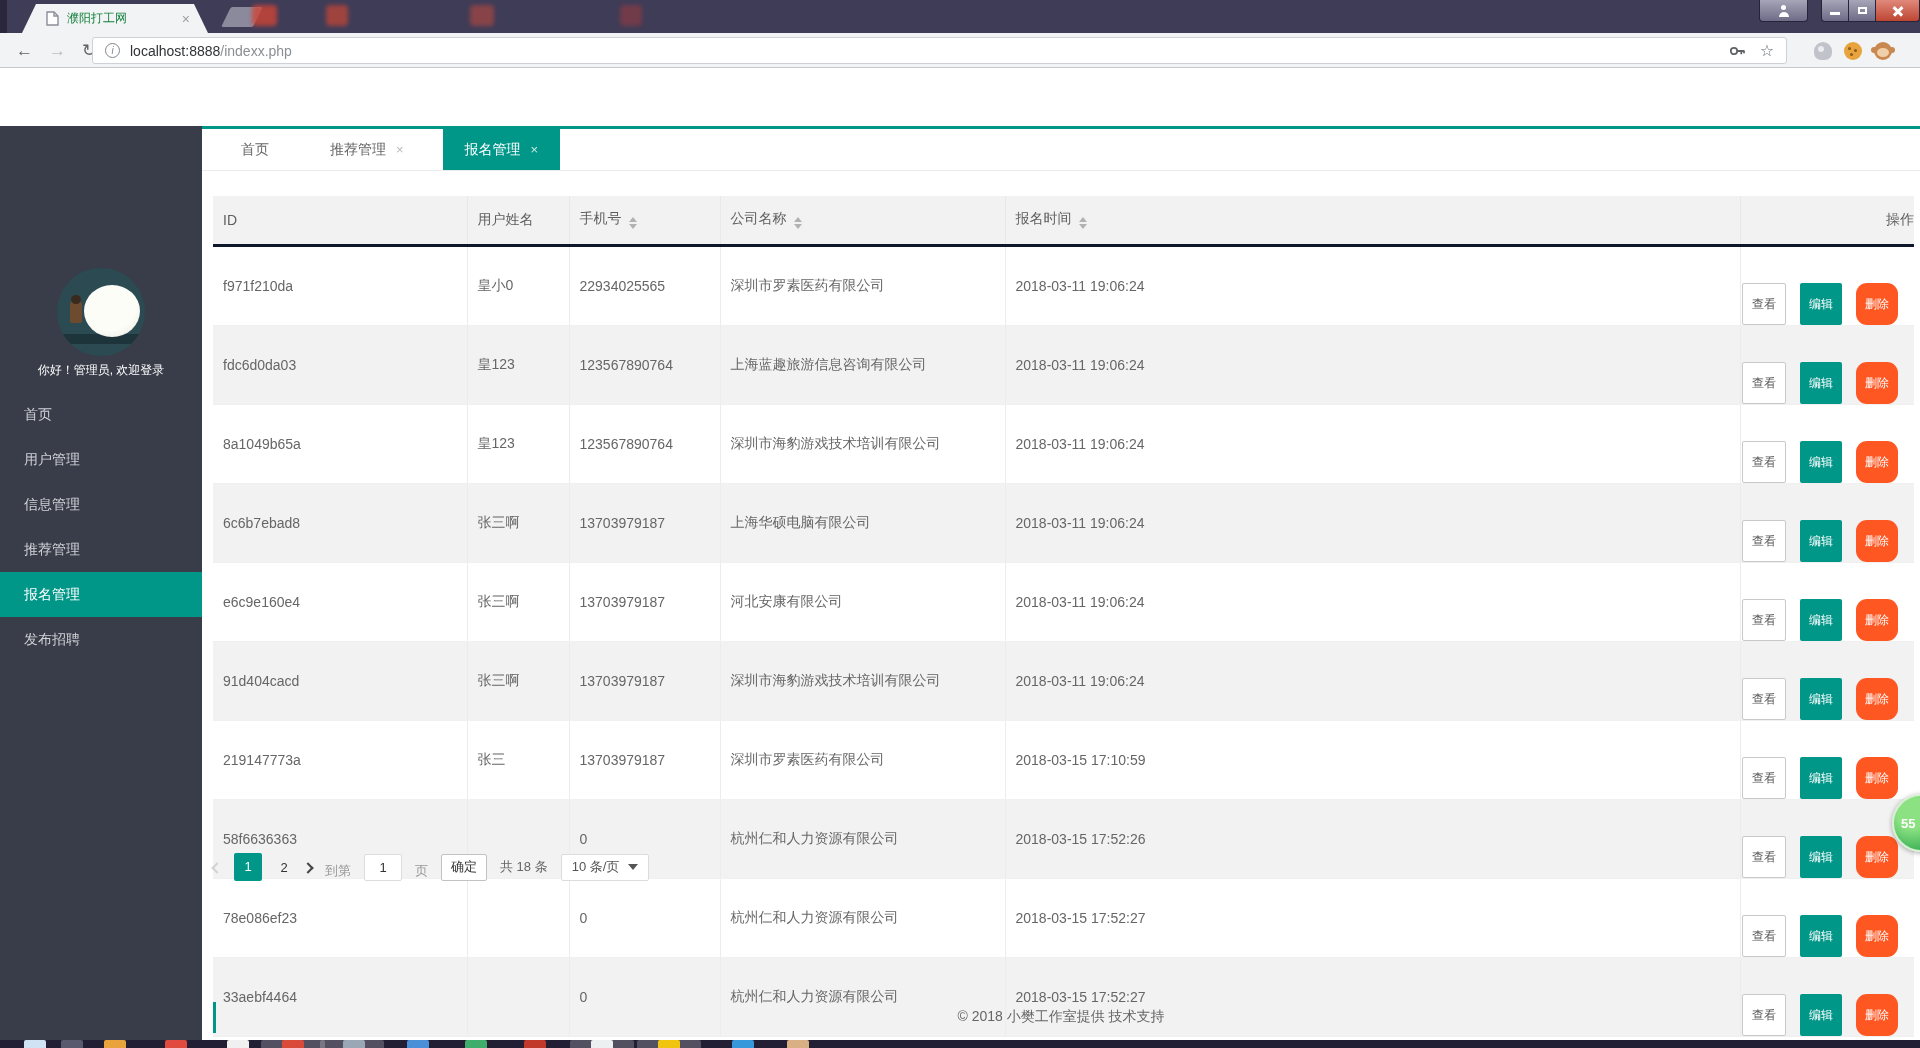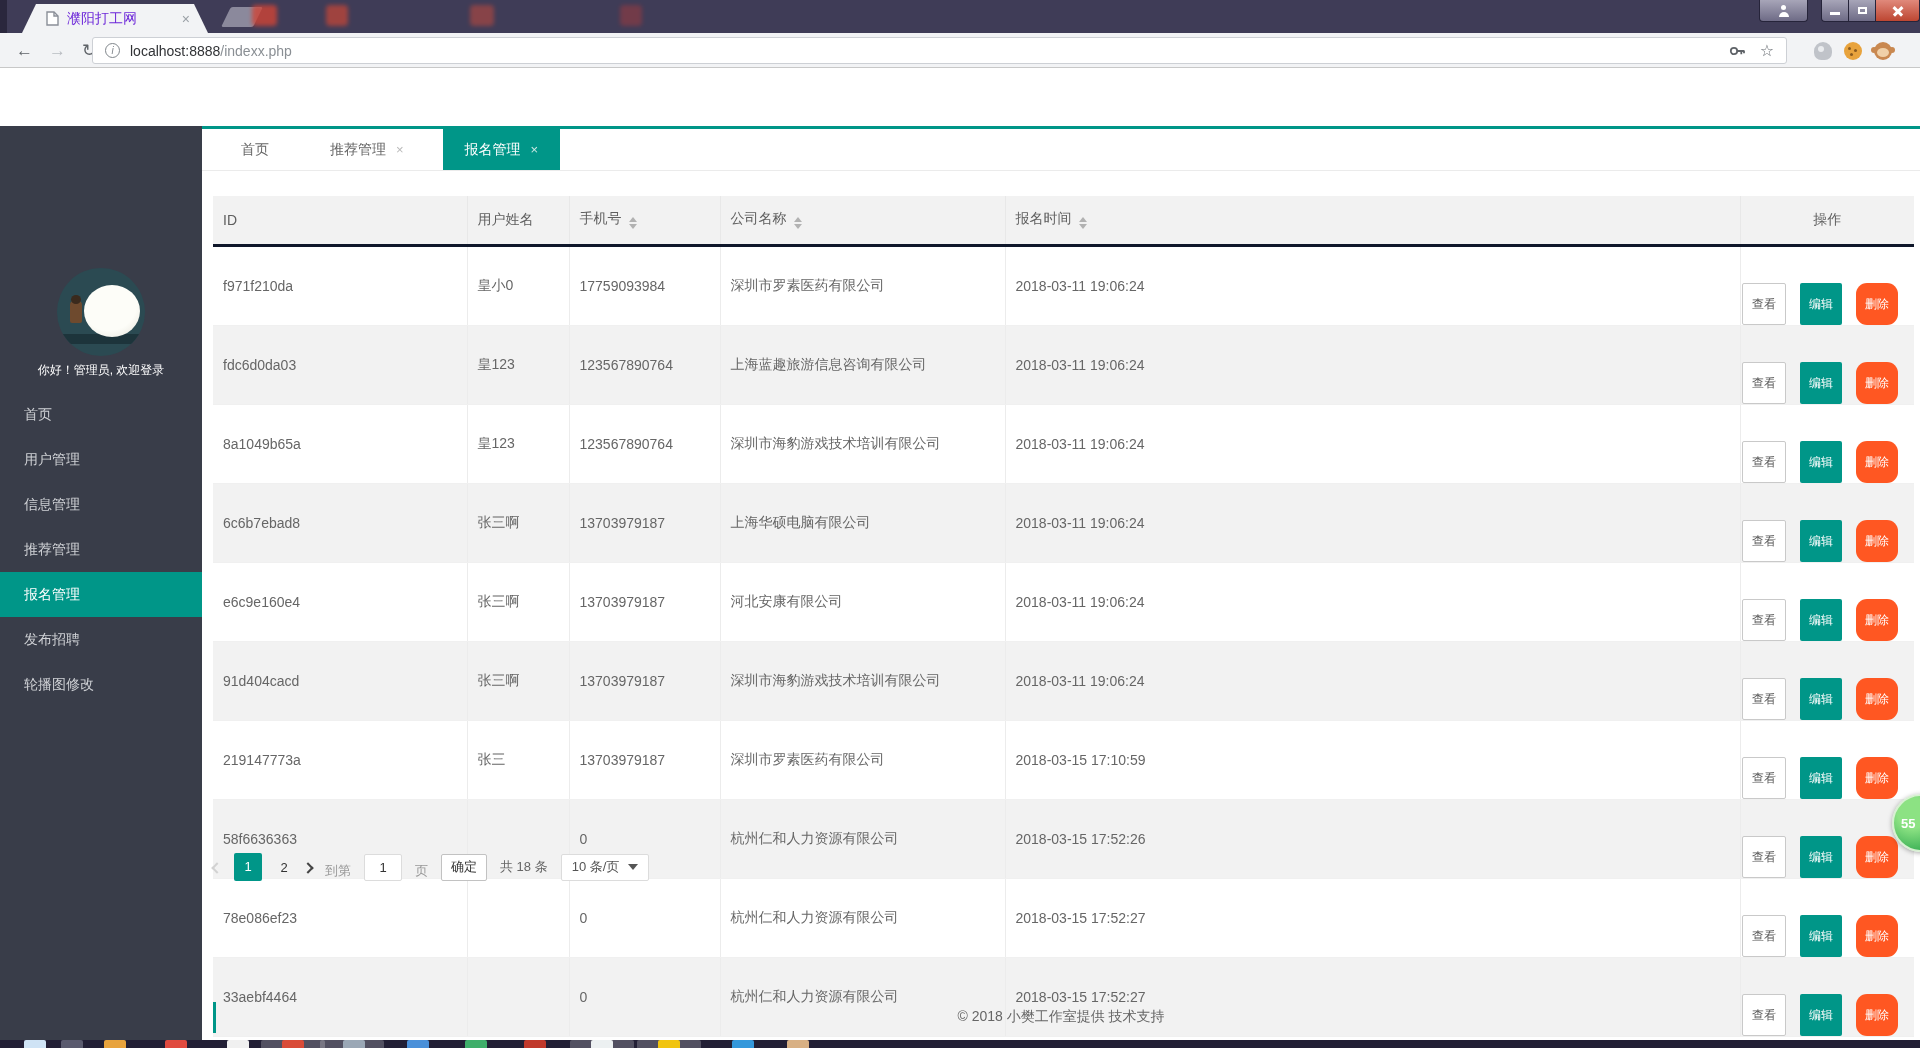--- a/index.html
+++ b/index.html
@@ -6,21 +6,21 @@
   html,body { width:1920px; height:1048px; overflow:hidden; background:#fff;
     font-family:"Liberation Sans","DejaVu Sans",sans-serif; }
   #app { position:relative; width:1920px; height:1048px; }
 
   
   .tabstrip { position:absolute; top:0; left:0; width:1920px; height:33px; background:#3f3c57; }
   .edge-sliver { position:absolute; left:0; top:0; width:7px; height:33px; background:#2a273d; }
   .chrome-tab { position:absolute; left:22px; top:4px; width:186px; height:29px; background:#f2f3f5;
     clip-path:polygon(14px 0, 172px 0, 186px 29px, 0 29px);
     display:flex; align-items:center; padding:0 18px 0 24px; }
-  .chrome-tab .tab-title { font-size:14px; color:#6d28d9; flex:1; white-space:nowrap; overflow:hidden;font-family:Liberation Serif, serif; }
+  .chrome-tab .tab-title { font-size:12px; color:#15803d; flex:1; white-space:nowrap; overflow:hidden;font-family:Liberation Serif, serif; }
   .chrome-tab .tab-x { font-size:14px; color:#9aa0a6; line-height:1; }
   .favicon { margin-right:8px; display:inline-flex; }
   .newtab-btn { position:absolute; left:226px; top:7px; width:32px; height:20px; background:#8f8da0;
     transform:skewX(-26deg); border-radius:2px; opacity:.95; }
   .blob { position:absolute; top:5px; height:21px; border-radius:4px; filter:blur(2px); opacity:.8; }
   .b1 { left:252px; width:25px; background:#cf4436; }
   .b2 { left:326px; width:22px; background:#b8453a; }
   .b3 { left:470px; width:24px; background:#c24a3c; opacity:.55; }
   .b4 { left:620px; width:22px; background:#b03a3a; opacity:.45; }
   .win-controls { position:absolute; right:0; top:0; height:22px; display:flex; align-items:flex-start; }
@@ -98,21 +98,21 @@
   .ptab .tab-x { margin-left:10px; color:#b9b9b9; font-size:13px; }
   .ptab.active { background:#009688; color:#fff; }
   .ptab.active .tab-x { color:#cde9e4; }
 
   .table { display:table; table-layout:fixed; width:1701px; margin:25px 6px 0 11px; border-collapse:collapse; }
   .thead { display:table-header-group; }
   .tbody { display:table-row-group; }
   .tr { display:table-row; }
   .th { display:table-cell; height:49px; vertical-align:middle; background:#f2f2f2; color:#5e5e5e;
     font-size:14px; padding-left:10px; border-right:1px solid #e8e8e8; border-bottom:3px solid #0f172a; }
-  .th:last-child { border-right:none; text-align:center; padding-left:0; }
+  .th:last-child { border-right:none; text-align:right; padding-left:0; }
   .td { display:table-cell; height:51px; vertical-align:middle; font-size:14px; color:#666;
     padding-left:10px; border-right:1px solid #ececec; border-bottom:1px solid #f0f0f0; }
   .td:last-child { border-right:none; padding-left:0; }
   .tbody .tr:nth-child(even) .td { background:#f2f2f2; }
   .w-id{width:254px}.w-name{width:102px}.w-phone{width:151px}.w-comp{width:285px}.w-time{width:735px}.w-act{width:174px}
   .sort { display:inline-flex; flex-direction:column; gap:2px; margin-left:7px; vertical-align:1px; }
   .sort i { width:0; height:0; border-left:4px solid transparent; border-right:4px solid transparent; }
   .sort .up { border-bottom:5px solid #b2b2b2; }
   .sort .down { border-top:5px solid #b2b2b2; }
   .act-wrap { display:flex; justify-content:flex-end; align-items:center; gap:14px; padding-right:16px; }
@@ -233,23 +233,20 @@
     <span class="side-label">信息管理</span>
   </div>
         <div class="side-item">
     <span class="side-label">推荐管理</span>
   </div>
         <div class="side-item active">
     <span class="side-label">报名管理</span>
   </div>
         <div class="side-item">
     <span class="side-label">发布招聘</span>
-  </div>
-        <div class="side-item">
-    <span class="side-label">轮播图修改</span>
   </div>
       </nav>
   </div>
 
   <div class="content">
     <div class="tabbar" id="page-tabs">
         <div class="ptab">
     <span class="tab-label">首页</span>
 
   </div>
@@ -280,21 +277,21 @@
                 <i class="up"></i>
                 <i class="down"></i>
               </span></div>
           <div class="th w-act"><span>操作</span></div>
         </div>
       </div>
       <div class="tbody" id="tbody">
           <div class="tr">
     <div class="td w-id c-id">f971f210da</div>
     <div class="td w-name c-name">皇小0</div>
-    <div class="td w-phone c-phone">17759093984</div>
+    <div class="td w-phone c-phone">22934025565</div>
     <div class="td w-comp c-company">深圳市罗素医药有限公司</div>
     <div class="td w-time c-time">2018-03-11 19:06:24</div>
     <div class="td w-act">
       <div class="act-wrap">
         <button class="btn btn-view">查看</button>
         <button class="btn btn-edit">编辑</button>
         <button class="btn btn-del">删除</button>
       </div>
     </div>
   </div>

